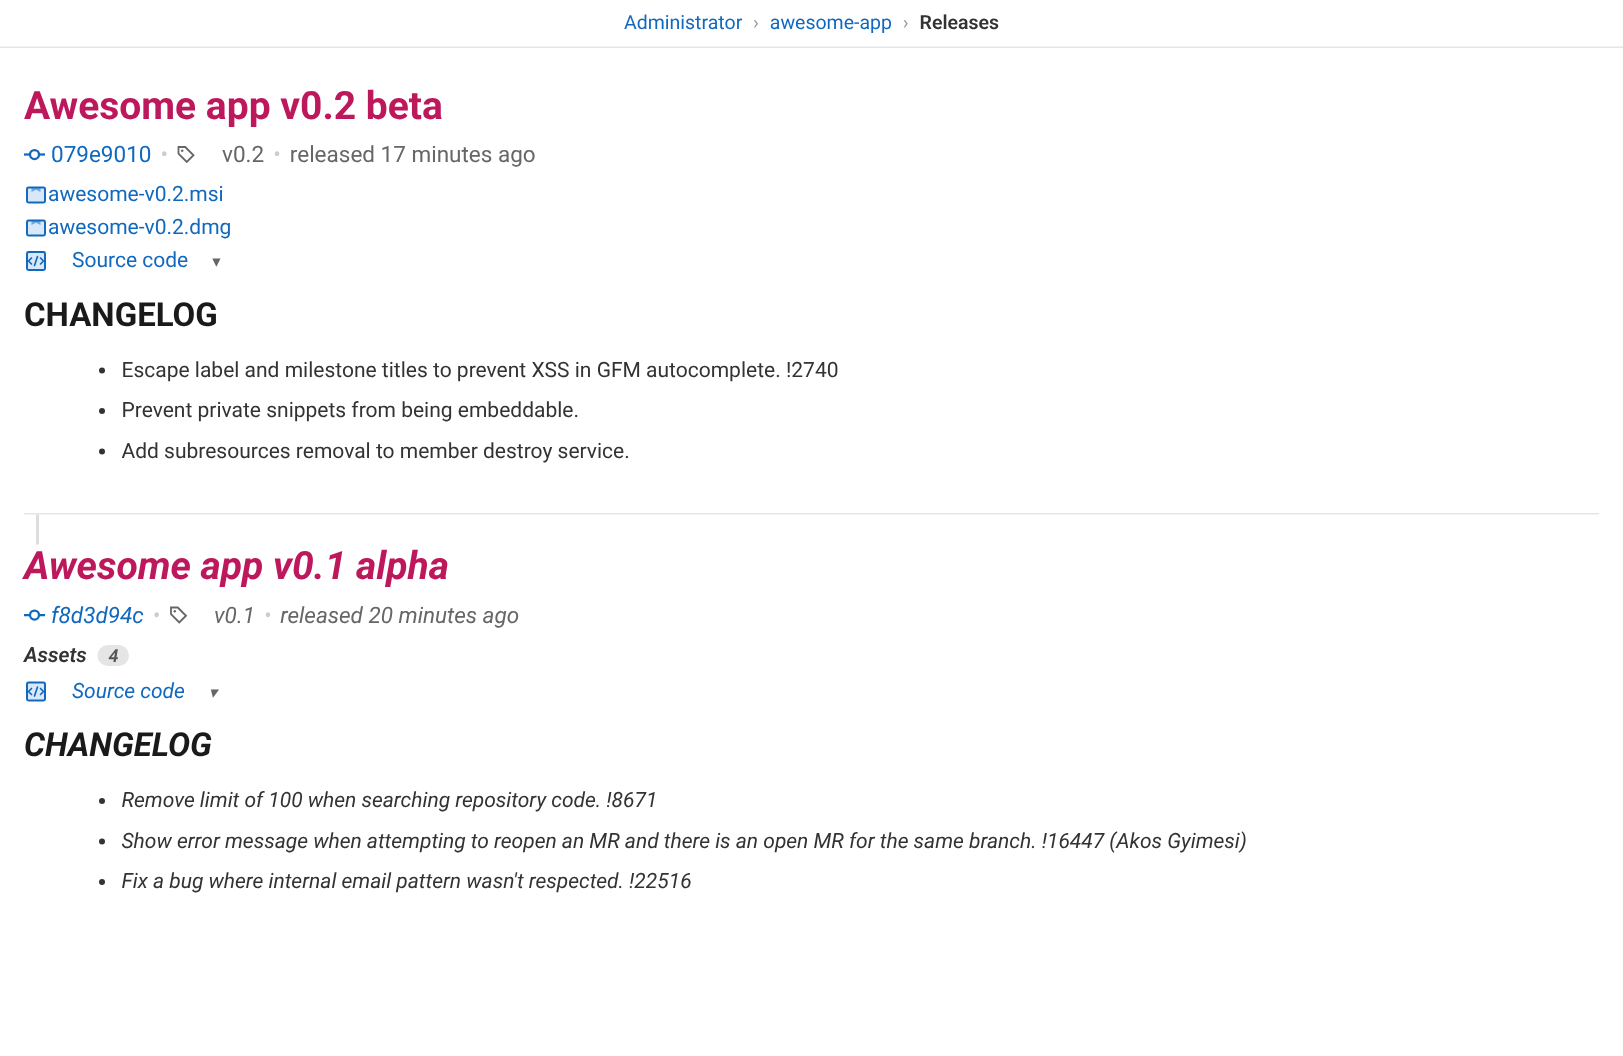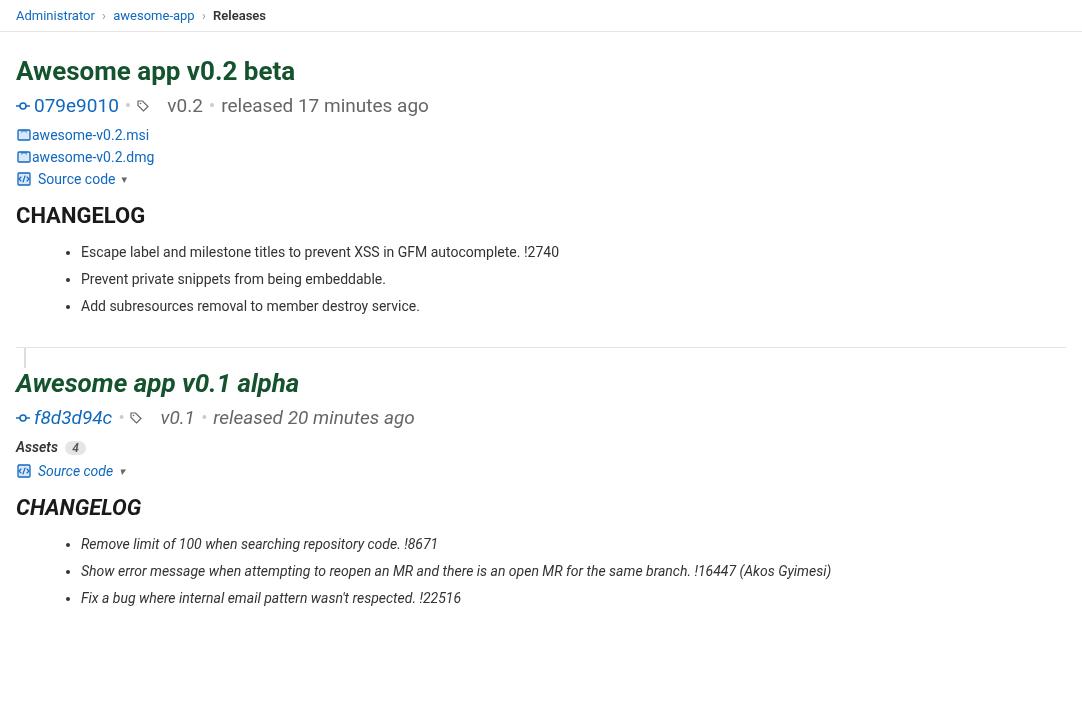--- a/index.html
+++ b/index.html
@@ -9,20 +9,21 @@
       color: #333;
       background: #fff;
       width: 1082px;
     }
 
     .breadcrumb {
       padding: 8px 16px;
       font-size: 13px;
       color: #666;
       border-bottom: 1px solid #e5e5e5;
+      text-align: center;
     }
     .breadcrumb a {
       color: #1068bf;
       text-decoration: none;
     }
     .breadcrumb .sep { margin: 0 4px; color: #999; }
     .breadcrumb .current { font-weight: 600; color: #333; }
 
     .content {
       padding: 24px 16px;
@@ -30,29 +31,29 @@
 
     .release-block {
       margin-bottom: 0;
       padding-bottom: 24px;
       border-bottom: 1px solid #e5e5e5;
     }
 
     .release-title {
       font-size: 26px;
       font-weight: 700;
-      color: #14532d;
+      color: #be185d;
       margin-bottom: 8px;
     }
 
     .release-meta {
       display: flex;
       align-items: flex-start;
       gap: 6px;
-      font-size: 19px;
+      font-size: 15px;
       color: #666;
       margin-bottom: 10px;
     }
 
     .commit-hash {
       display: flex;
       align-items: center;
       gap: 4px;
       color: #1068bf;
       text-decoration: none;
@@ -106,21 +107,21 @@
 
     .asset-icon {
       width: 16px;
       height: 16px;
       flex-shrink: 0;
     }
 
     .source-code-link {
       display: flex;
       align-items: center;
-      gap: 6px;
+      gap: 16px;
       color: #1068bf;
       text-decoration: none;
       font-size: 14px;
       margin-top: 4px;
       margin-bottom: 16px;
       cursor: pointer;
     }
 
     .changelog-title {
       font-size: 22px;

